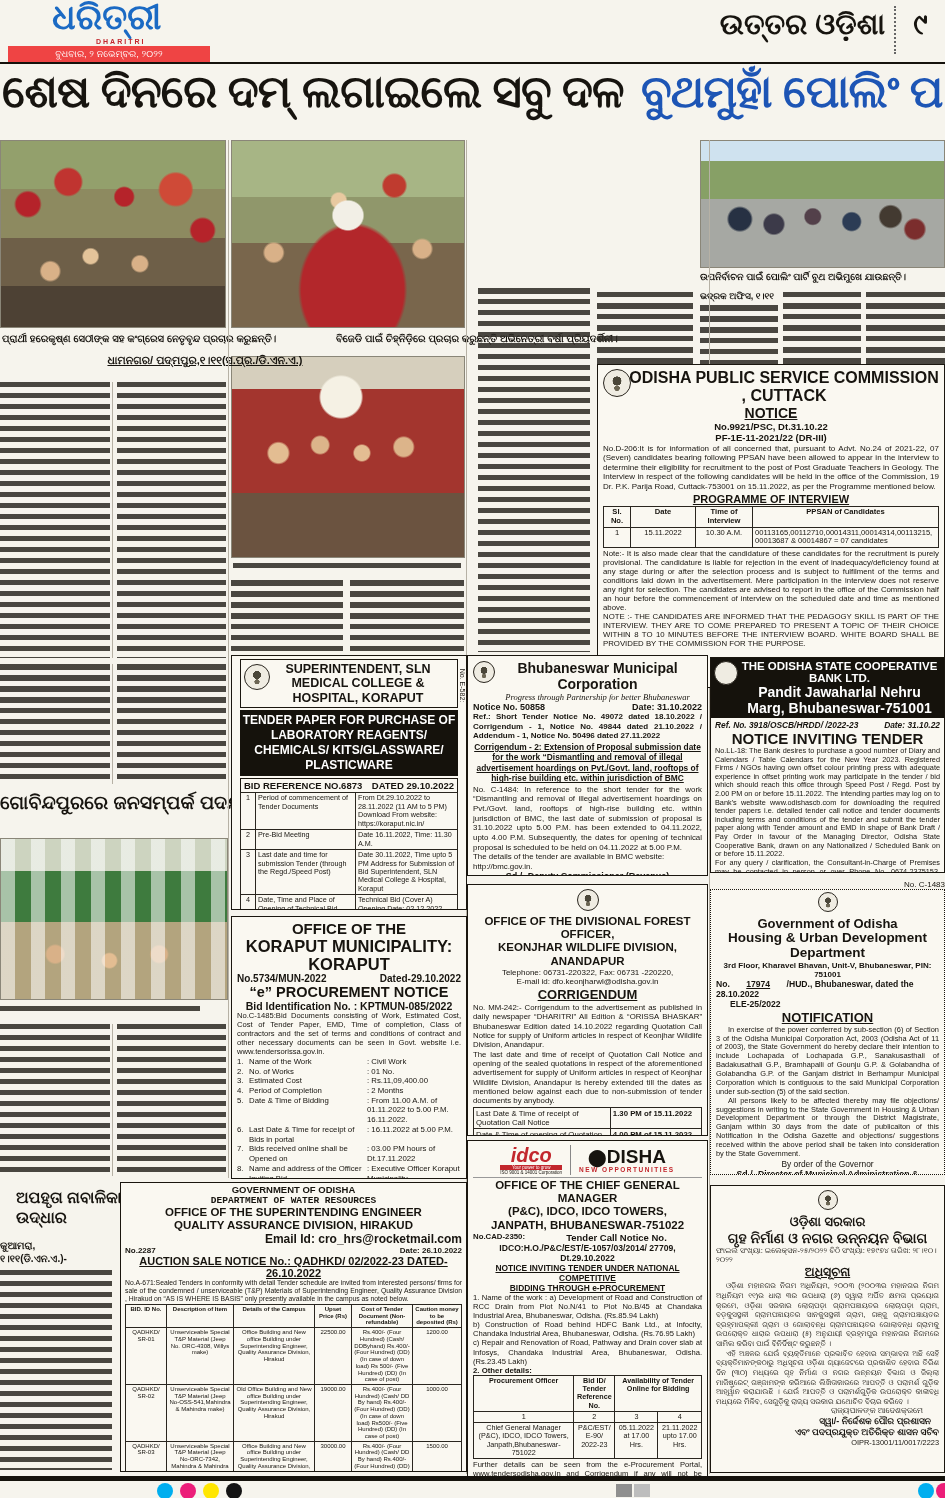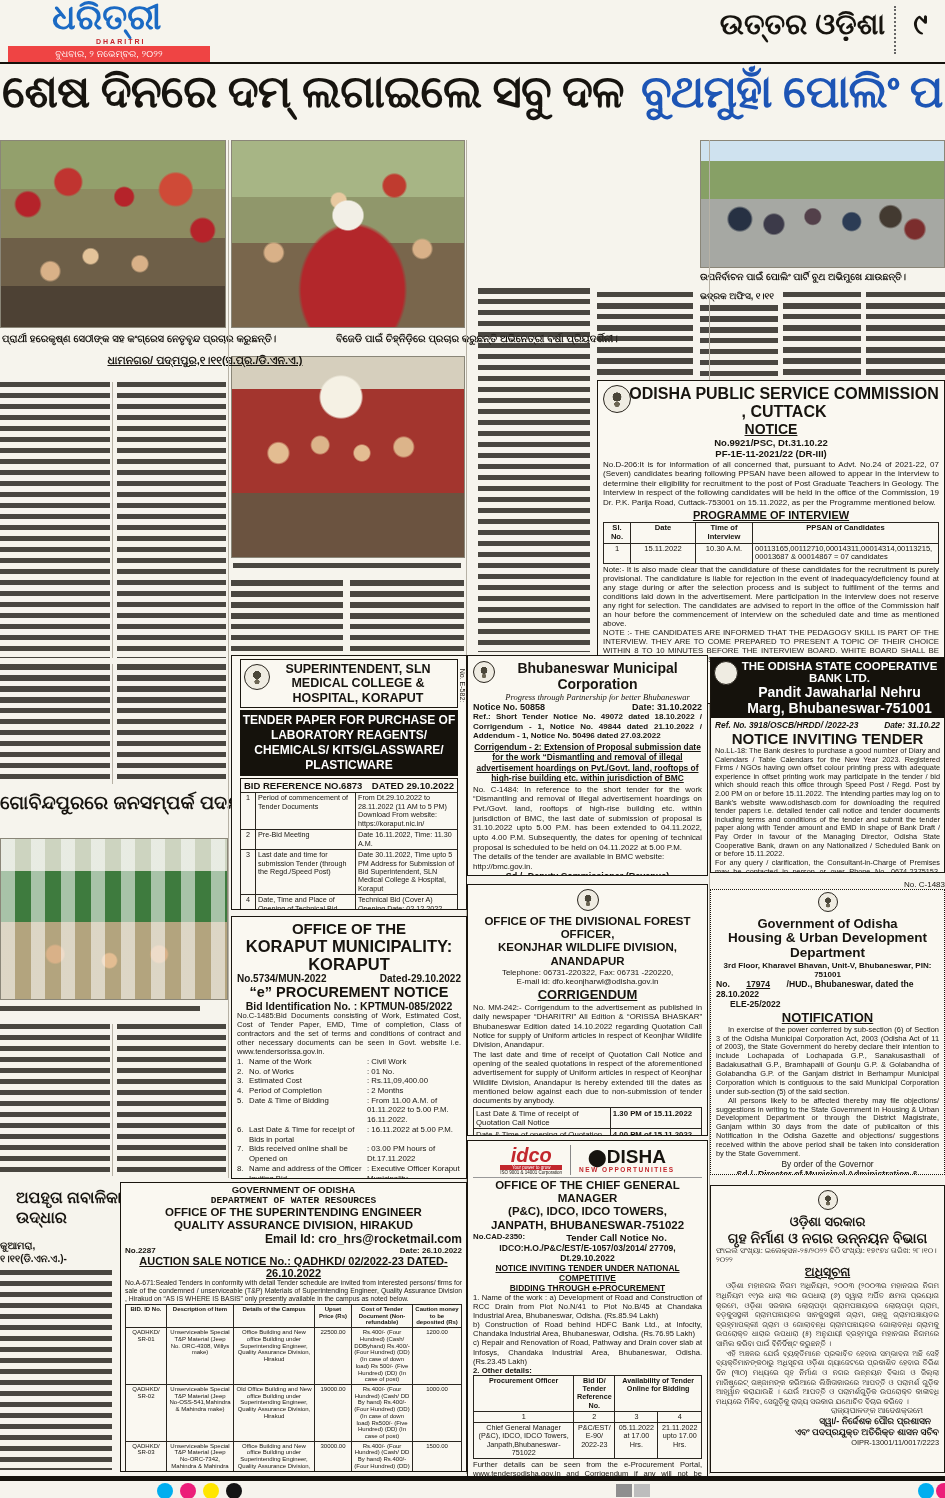--- a/index.html
+++ b/index.html
@@ -117,21 +117,21 @@
   <div class="abs b" style="left:0;top:1253px;width:114px;font-size:10px;">୧।୧୧(ଡି.ଏନ.ଏ.)-</div>
   <div class="abs tx" style="left:0;top:1270px;width:112px;height:200px;"></div>
 
   <div class="vline" style="left:112px;top:382px;height:276px;"></div>
   <div class="vline" style="left:112px;top:664px;height:120px;"></div>
   <div class="vline" style="left:112px;top:1024px;height:152px;"></div>
   <div class="vline" style="left:228px;top:140px;height:1038px;"></div>
   <div class="vline" style="left:466px;top:140px;height:1334px;"></div>
   <div class="vline" style="left:709px;top:140px;height:1334px;"></div>
 
-  <div class="notice" style="left:597px;top:380px;width:348px;height:324px;">
+  <div class="notice" style="left:597px;top:364px;width:348px;height:324px;">
     <div style="position:relative;">
       <span class="emblem abs" style="left:0;top:0;width:26px;height:26px;"></span>
       <div class="ctr b" style="font-size:16px;margin-left:26px;">ODISHA PUBLIC SERVICE COMMISSION , CUTTACK</div>
     </div>
     <div class="ctr b u" style="font-size:14px;">NOTICE</div>
     <div class="ctr b" style="font-size:9.5px;">No.9921/PSC, Dt.31.10.22</div>
     <div class="ctr b" style="font-size:9.5px;">PF-1E-11-2021/22 (DR-III)</div>
     <div class="j" style="font-size:8px;line-height:1.18;margin-top:1px;">No.D-206:It is for information of all concerned that, pursuant to Advt. No.24 of 2021-22, 07 (Seven) candidates bearing following PPSAN have been allowed to appear in the interview to determine their eligibility for recruitment to the post of Post Graduate Teachers in Geology. The Interview in respect of the following candidates will be held in the office of the Commission, 19 Dr. P.K. Parija Road, Cuttack-753001 on 15.11.2022, as per the Programme mentioned below.</div>
     <div class="ctr b u" style="font-size:11px;margin:2px 0 1px;">PROGRAMME OF INTERVIEW</div>
     <table style="font-size:7.6px;line-height:1.15;">
@@ -196,21 +196,21 @@
   <div class="notice" style="left:467px;top:655px;width:241px;height:221px;">
     <div style="position:relative;">
       <span class="emblem abs" style="left:0;top:1px;width:20px;height:20px;"></span>
       <div class="ctr b" style="font-size:14px;margin-left:20px;">Bhubaneswar Municipal Corporation</div>
       <div class="ctr i" style="font-size:8.5px;font-family:'Liberation Serif',serif;margin-left:20px;">Progress through Partnership for better Bhubaneswar</div>
     </div>
     <div style="display:flex;justify-content:space-between;font-weight:bold;font-size:9px;">
       <span>Notice No. 50858</span>
       <span>Date: 31.10.2022</span>
     </div>
-    <div class="j b" style="font-size:8px;line-height:1.2;">Ref.: Short Tender Notice No. 49072 dated 18.10.2022 / Corrigendum - 1, Notice No. 49844 dated 21.10.2022 / Addendum - 1, Notice No. 50496 dated 27.03.2022</div>
+    <div class="j b" style="font-size:8px;line-height:1.2;">Ref.: Short Tender Notice No. 49072 dated 18.10.2022 / Corrigendum - 1, Notice No. 49844 dated 21.10.2022 / Addendum - 1, Notice No. 50496 dated 27.11.2022</div>
     <div class="ctr b u" style="font-size:8.4px;line-height:1.25;margin:1px 0;">Corrigendum - 2: Extension of Proposal submission date for the work “Dismantling and removal of illegal advertisement hoardings on Pvt./Govt. land, rooftops of high-rise building etc. within jurisdiction of BMC</div>
     <div class="j" style="font-size:7.9px;line-height:1.22;">No. C-1484: In reference to the short tender for the work “Dismantling and removal of illegal advertisement hoardings on Pvt./Govt. land, rooftops of high-rise building etc. within jurisdiction of BMC, the last date of submission of proposal is 31.10.2022 upto 5.00 P.M. has been extended to 04.11.2022, upto 4.00 P.M. Subsequently, the dates for opening of technical proposal is scheduled to be held on 04.11.2022 at 5.00 P.M.</div>
     <div style="font-size:7.9px;line-height:1.2;">The details of the tender are available in BMC website: http://bmc.gov.in.</div>
     <div class="ctr b" style="font-size:9px;">Sd./- Deputy Commissioner (Revenue)</div>
 
   </div>
 
   <div class="notice" style="left:710px;top:657px;width:235px;height:216px;padding:0;">
     <div style="background:#15120c;color:#fff;padding:2px 4px;position:relative;min-height:28px;">
       <span class="emblem abs" style="left:3px;top:3px;width:22px;height:22px;background:#efece2;"></span>

